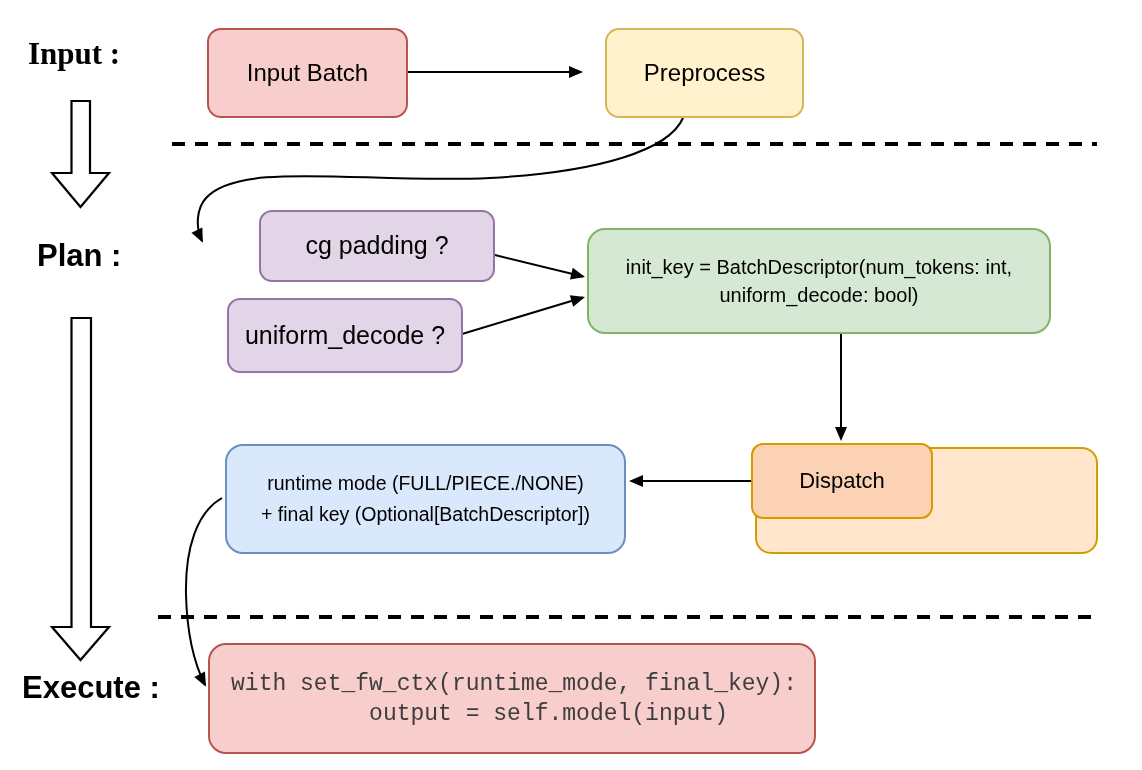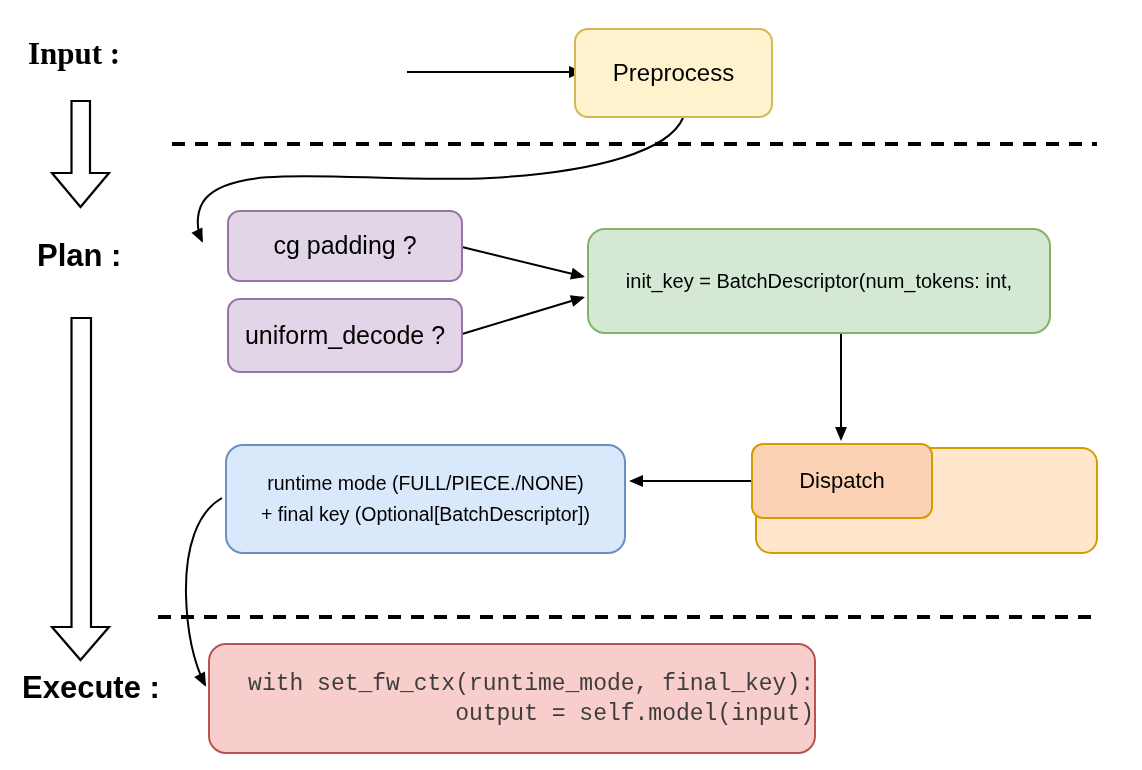--- a/index.html
+++ b/index.html
@@ -23,37 +23,37 @@
     align-items:center;justify-content:center;
     text-align:center;color:#000;
     line-height:1.25;
   }
   .stage-label{
     position:absolute;
     font-weight:bold;font-size:31px;line-height:31px;
     color:#000;white-space:nowrap;
   }
   .n-input-batch{left:207px;top:28px;width:201px;height:90px;border-radius:14px;font-size:24px;}
-  .n-preprocess{left:574px;top:28px;width:199px;height:90px;border-radius:14px;font-size:24px;}
+  .n-preprocess{left:605px;top:28px;width:199px;height:90px;border-radius:14px;font-size:24px;}
   .n-cg{left:227px;top:210px;width:236px;height:72px;border-radius:13px;font-size:25px;}
   .n-uniform{left:227px;top:298px;width:236px;height:75px;border-radius:13px;font-size:25px;text-align:center;}
   .n-initkey{left:587px;top:228px;width:464px;height:106px;border-radius:18px;font-size:20px;line-height:28px;}
   .n-outer{left:755px;top:447px;width:343px;height:107px;border-radius:16px;font-size:24px;}
   .n-inner{left:751px;top:443px;width:182px;height:76px;border-radius:12px;font-size:22px;}
   .cudagraph-label{
     position:absolute;left:177px;top:0;width:162px;height:103px;
     display:flex;flex-direction:column;align-items:center;justify-content:center;
     line-height:33px;
   }
   .n-runtime{left:225px;top:444px;width:401px;height:110px;border-radius:18px;font-size:19.5px;line-height:31px;}
   .n-exec{
     left:208px;top:643px;width:608px;height:111px;border-radius:18px;
     font-family:"Liberation Mono", monospace;
     font-size:23px;line-height:30px;
-    align-items:flex-end;padding-left:4px;text-align:left;
+    align-items:center;padding-left:4px;text-align:left;
   }
   .pre{white-space:pre;}
   .lbl-input{left:28px;top:38px;font-family:Liberation Serif, serif;}
   .lbl-plan{left:37px;top:240px;}
   .lbl-execute{left:22px;top:672px;}
 </style>
 </head>
 <body>
 
 <div id="canvas">
@@ -77,35 +77,39 @@
     <path class="connector" d="M462 334 L583 297.5" marker-end="url(#ah)"></path>
     <path class="connector" d="M841 333 L841 439" marker-end="url(#ah)"></path>
     <path class="connector" d="M751 481 L631 481" marker-end="url(#ah)"></path>
     <path class="connector" d="M222 498 C 197 512, 185 548, 186 595 C 187 634, 194 663, 205 685" marker-end="url(#ah)"></path>
   </svg>
 
   <div class="stage-label lbl-input">Input :</div>
   <div class="stage-label lbl-plan">Plan :</div>
   <div class="stage-label lbl-execute">Execute :</div>
 
+  <div class="node n-input-batch" style="background-color: rgb(248, 206, 204); border-color: rgb(184, 84, 80);">
+    <span>Input Batch</span>
+  </div>
 
   <div class="node n-preprocess" style="background-color: rgb(255, 242, 204); border-color: rgb(214, 182, 86);">
     <span>Preprocess</span>
   </div>
 
-  <div class="node n-cg" style="background-color: rgb(225, 213, 231); border-color: rgb(150, 115, 166);">
+  <div class="node n-cg" style="background-color: rgb(225, 213, 231); border-color: rgb(150, 115, 166); margin-left: 32px;">
     <span>cg padding ?</span>
   </div>
 
   <div class="node n-uniform" style="background-color: rgb(225, 213, 231); border-color: rgb(150, 115, 166);">
     <span>uniform_decode ?</span>
   </div>
 
   <div class="node n-initkey" style="background-color: rgb(213, 232, 212); border-color: rgb(130, 179, 102);">
     <div>init_key = BatchDescriptor(num_tokens: int,</div>
+    <div>uniform_decode: bool)</div>
   </div>
 
   <div class="node n-outer" style="background-color: rgb(255, 230, 204); border-color: rgb(215, 155, 0);">
     <div class="cudagraph-label">
     </div>
   </div>
 
   <div class="node n-inner" style="background-color: rgb(251, 211, 180); border-color: rgb(215, 155, 0);">
     <span>Dispatch</span>
   </div>

